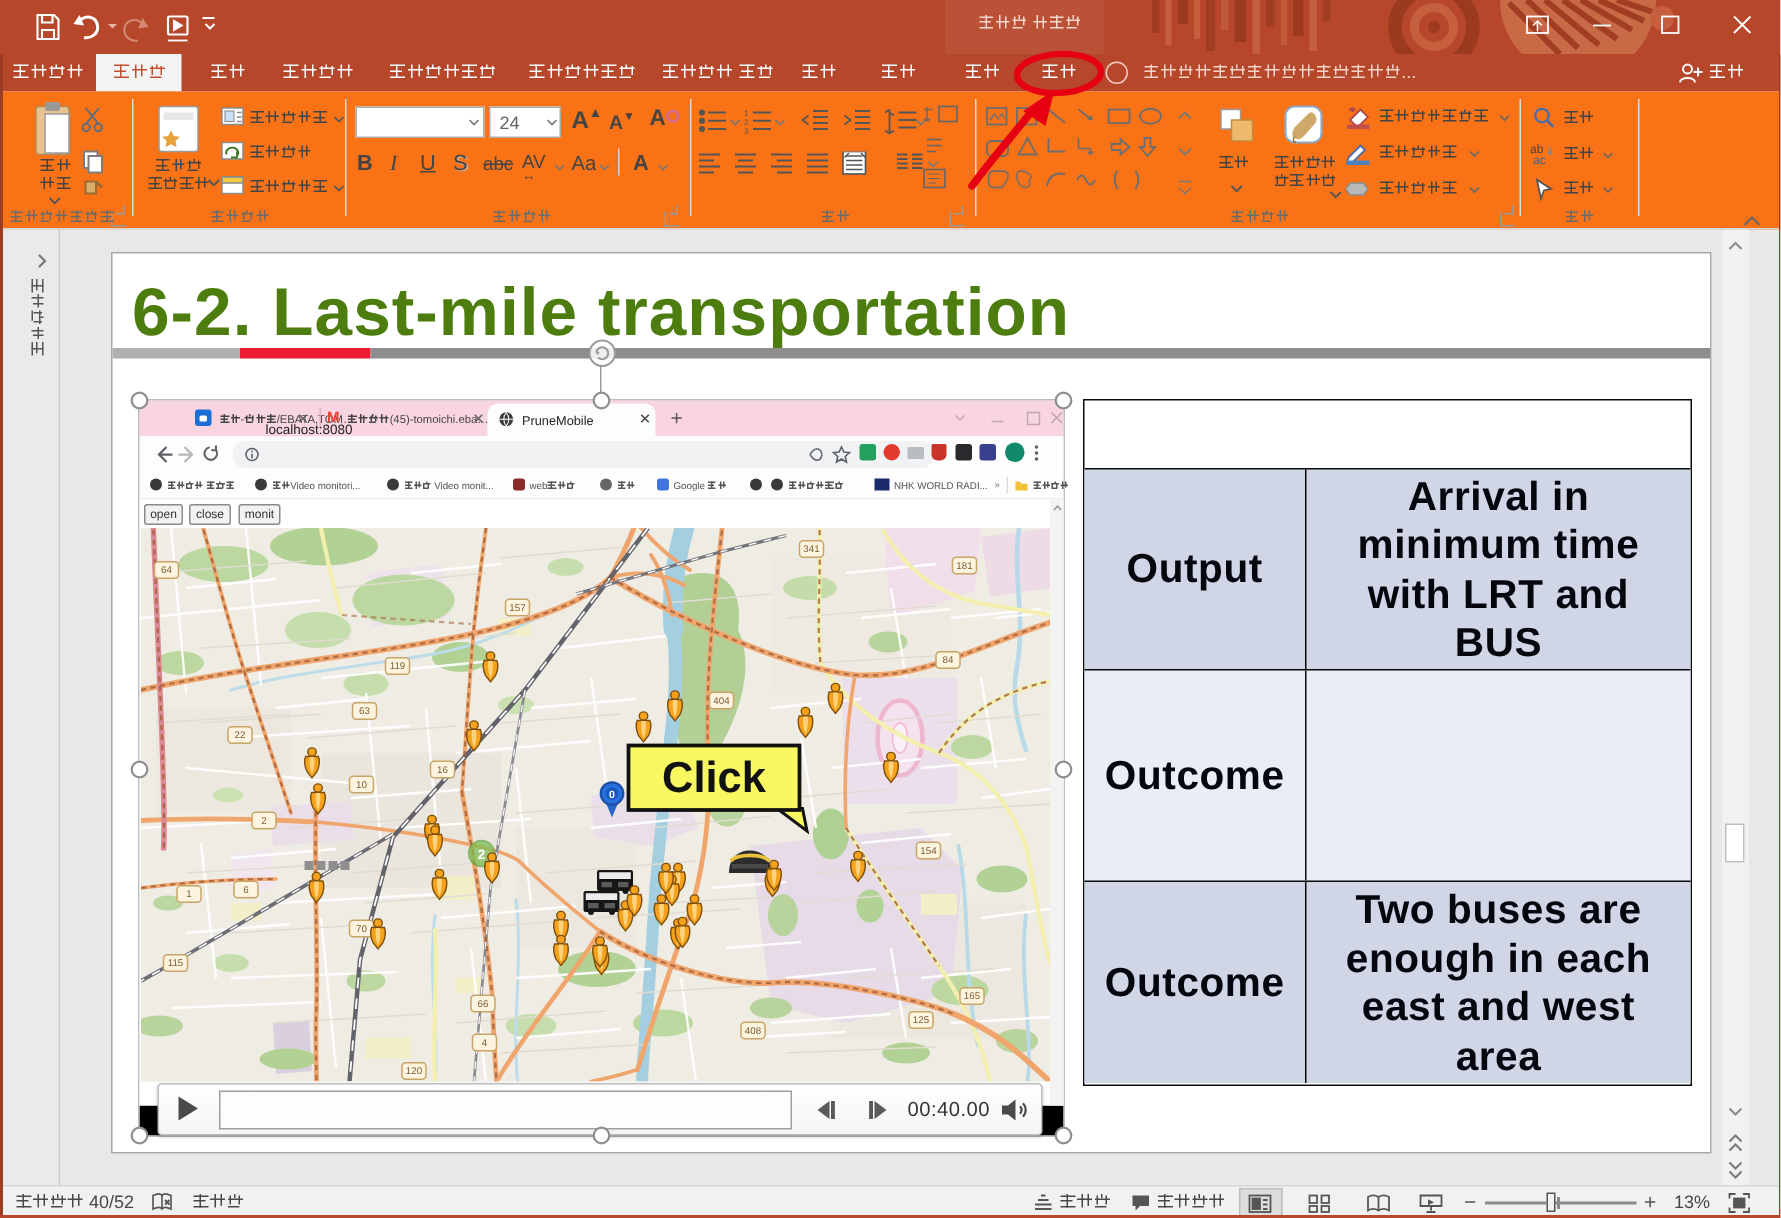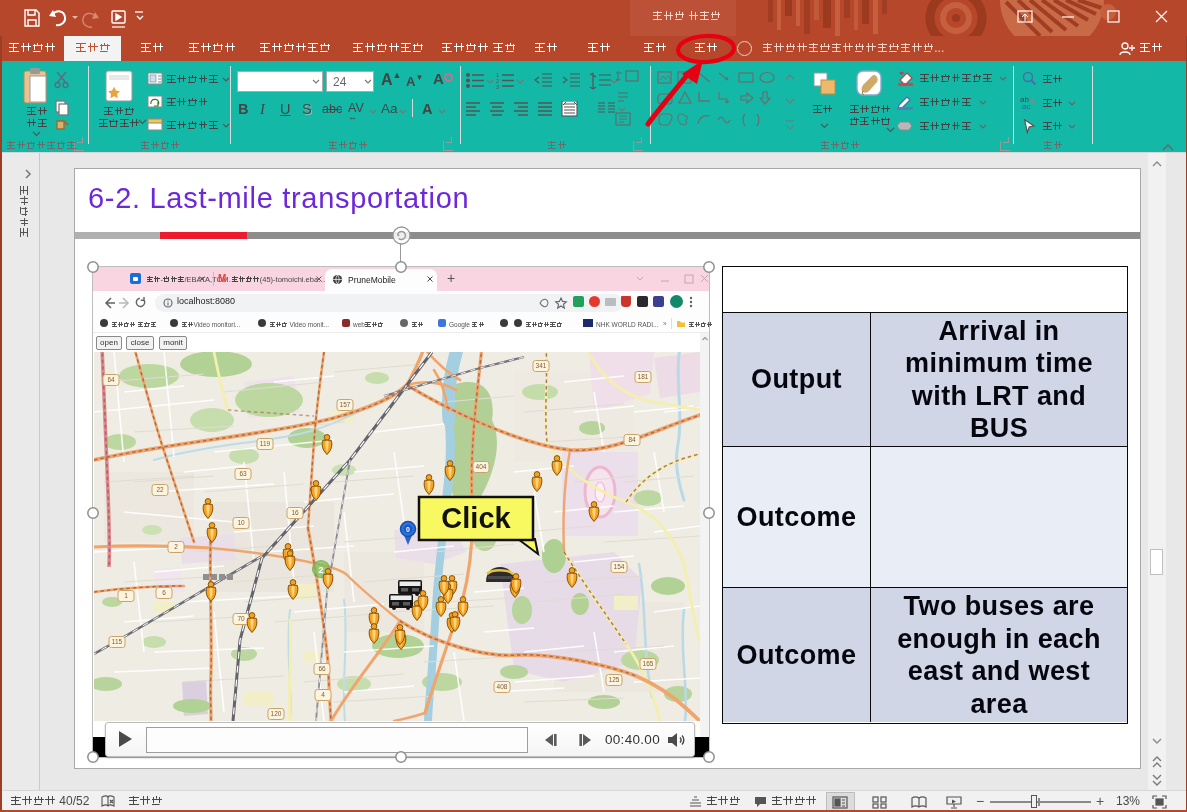--- a/index.html
+++ b/index.html
@@ -18,21 +18,21 @@
 .jp i:nth-child(3n){background:
 linear-gradient(currentColor,currentColor) 50% 0/1.15px 30% no-repeat,
 linear-gradient(currentColor,currentColor) 0 30%/100% 1.15px no-repeat,
 linear-gradient(currentColor,currentColor) 12% 30%/1.15px 70% no-repeat,
 linear-gradient(currentColor,currentColor) 87% 30%/1.15px 70% no-repeat,
 linear-gradient(currentColor,currentColor) 12% 96%/76% 1.15px no-repeat}
 
 #titlebar{left:0;top:0;width:1187px;height:36px;background:#b7472a}
 #tabrow{left:0;top:36px;width:1187px;height:25px;background:#b7472a}
 .tab{position:absolute;top:0;height:25px;line-height:24px;color:#fff;font-size:12.5px;text-align:center}
-#ribbon{left:0;top:61px;width:1187px;height:92px;background:#14b8a6;border-bottom:1px solid #d5d6d7}
+#ribbon{left:0;top:61px;width:1187px;height:92px;background:#f97316;border-bottom:1px solid #d5d6d7}
 .gdiv{position:absolute;top:5px;height:78px;width:1px;background:#dadbdb}
 .glabel{position:absolute;top:78px;font-size:10.5px;color:#6b6b6b;text-align:center}
 .launch{position:absolute;width:10px;height:10px;border-left:1px solid #9a9a9a;border-bottom:1px solid #9a9a9a}
 .launch:after{content:"";position:absolute;left:2px;top:-4px;width:5px;height:5px;border-right:1.4px solid #9a9a9a;border-bottom:1.4px solid #9a9a9a}
 
 #leftpane{left:0;top:153px;width:40px;height:637px;background:#eaeaea;border-right:1px solid #c9c9c9}
 #canvas{left:41px;top:153px;width:1107px;height:637px;background:#e8e8e8}
 #slide{left:74px;top:168px;width:1067px;height:601px;background:#fff;border:1px solid #a8a8a8;position:absolute}
 #vscroll{left:1148px;top:153px;width:18px;height:637px;background:#f1f1f2}
 #statusbar{left:0;top:790px;width:1187px;height:22px;background:#f1f1f2;border-top:1px solid #d6d6d6;font-size:12px;color:#484848}
@@ -432,21 +432,21 @@
       <path d="M2 6 l4 -4 l4 4 M2 12 l4 -4 l4 4" stroke="#7a7a7a" fill="none" stroke-width="1.4"></path>
     </svg>
  <svg class="abs" style="left:3px;top:620px" width="12" height="14">
       <path d="M2 2 l4 4 l4 -4 M2 8 l4 4 l4 -4" stroke="#7a7a7a" fill="none" stroke-width="1.4"></path>
     </svg>
 </div>
 <svg class="abs" style="left:1160px;top:141px" width="16" height="12">
     <path d="M3 9 l5 -5 l5 5" stroke="#666" fill="none" stroke-width="1.4"></path>
   </svg>
 
-<div class="abs" style="left:88px;top:182px;font-size:29px;font-weight:normal;color:#6d28d9;letter-spacing:.7px">6-2. Last-mile transportation</div>
+<div class="abs" style="left:88px;top:182px;font-size:45px;font-weight:bold;color:#4d7c0f;letter-spacing:.7px">6-2. Last-mile transportation</div>
 <div class="abs" style="left:75px;top:232px;width:85px;height:7px;background:#b0b0b0"></div>
 <div class="abs" style="left:160px;top:232px;width:87px;height:7px;background:#ea1c2d"></div>
 <div class="abs" style="left:247px;top:232px;width:893px;height:7px;background:#8d8d8d"></div>
 
 <div class="abs" style="left:400px;top:243px;width:1px;height:24px;background:#9a9a9a"></div>
 <svg class="abs" style="left:392px;top:226px" width="19" height="19" viewBox="0 0 19 19">
     <circle cx="9.5" cy="9.5" r="8.5" fill="#fff" fill-opacity=".85" stroke="#9a9a9a" stroke-width="1.3"></circle>
     <path d="M5.5 9 a4 4 0 1 1 1.2 3.4" fill="none" stroke="#9a9a9a" stroke-width="1.4"></path>
     <path d="M5 8.2 l1.1 2.4 l1.9 -1.6 z" fill="#9a9a9a"></path>
   </svg>
@@ -493,21 +493,21 @@
         <path d="M12 3 l-5 5 l5 5 M7 8 h9"></path>
         <path d="M24 3 l5 5 l-5 5 M29 8 h-9" opacity=".45"></path>
         <path d="M45 5 a4.2 4.2 0 1 1 -4.2 -1.8 M45 2 v3.2 h-3.2" stroke-width="1.4"></path>
       </g>
     </svg>
  <div class="abs" style="left:62px;top:27px;width:468px;height:18px;background:#f0f2f4;border-radius:9px"></div>
  <svg class="abs" style="left:70px;top:31px" width="10" height="10">
       <circle cx="5" cy="5" r="4" fill="none" stroke="#5f6368" stroke-width="1.1"></circle>
       <path d="M5 4.5 v3 M5 2.5 v1" stroke="#5f6368" stroke-width="1.1"></path>
     </svg>
- <div class="abs" style="left:84px;top:29px;font-size:9px;color:#202124">localhost:8080</div>
+ <div class="abs" style="left:84px;top:14px;font-size:9px;color:#202124">localhost:8080</div>
  <svg class="abs" style="left:444px;top:29px" width="82" height="14" viewBox="0 0 82 14">
       <g fill="none" stroke="#5f6368" stroke-width="1.1">
         <path d="M3 7 c3 -5 7 -5 8 0 M3 7 c3 5 7 5 8 0" opacity=".9"></path>
         <path d="M24 2 l1.6 3.4 l3.7 .4 l-2.8 2.5 l.8 3.7 l-3.3 -2 l-3.3 2 l.8 -3.7 l-2.8 -2.5 l3.7 -.4 z"></path>
       </g>
     </svg>
  <div class="abs" style="left:480px;top:29px;width:11px;height:11px;background:#23a15c;border-radius:2px"></div>
  <div class="abs" style="left:496px;top:29px;width:11px;height:11px;background:#e23b2e;border-radius:50%"></div>
  <div class="abs" style="left:512px;top:31px;width:11px;height:8px;background:#b9bdc1;border-radius:1px"></div>
  <div class="abs" style="left:528px;top:29px;width:10px;height:11px;background:#c9342b;border-radius:1px 1px 4px 4px"></div>

